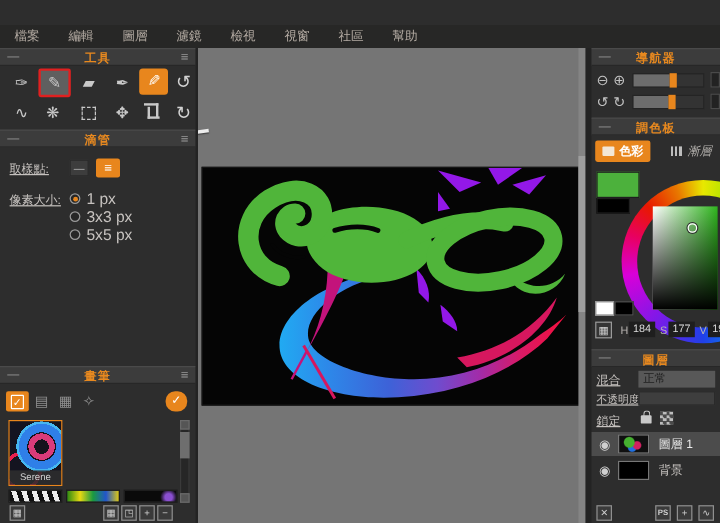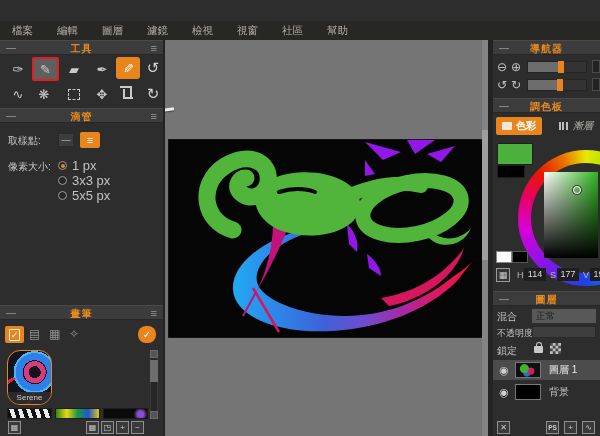--- a/index.html
+++ b/index.html
@@ -38,21 +38,21 @@
     justify-content:center; color:#c9c9c9; font-size:13px; }
   .tbtn.orange { background:#e8861d; border-radius:3px; color:#fff; }
   .tbtn.pencilbox { background:#5f5f5f; border:2px solid #e02020; border-radius:2px; }
   .flip { display:inline-block; transform:scaleX(-1); }
   .histglyph { font-size:15px; color:#d2d2d2; }
   .selico { width:12px; height:11px; border:1px dashed #c9c9c9; }
   .cropico { width:10px; height:10px; border-left:2px solid #c9c9c9; border-bottom:2px solid #c9c9c9; position:relative; }
   .cropico::after { content:""; position:absolute; left:-5px; top:-3px; width:10px; height:10px;
     border-right:2px solid #c9c9c9; border-top:2px solid #c9c9c9; }
 
-  .lbl { position:absolute; color:#c6c2bf; font-size:10px; }
+  .lbl { position:absolute; color:#c6c2bf; font-size:10px;text-decoration:underline; }
   .minibtn { position:absolute; width:16px; height:14px; background:#3d3d3d; border:1px solid #2a2a2a;
     color:#bdbdbd; display:flex; align-items:center; justify-content:center; font-size:9px; }
   .minibtn.orange { background:#e8861d; border:none; border-radius:2px; color:#fff; font-size:11px; width:20px; height:16px; }
 
   .radio { position:absolute; display:flex; align-items:center; }
   .radio .rdot { width:9px; height:9px; border-radius:50%; border:1px solid #9a9a9a; background:#262626;
     margin-right:5px; position:relative; flex:0 0 auto; }
   .radio.sel .rdot::after { content:""; position:absolute; left:1.5px; top:1.5px; width:4px; height:4px;
     border-radius:50%; background:#e8861d; }
   .radio .rlabel { color:#c6c2bf; font-size:13px; }
@@ -242,21 +242,21 @@
     <div class="fbtn" style="left:5px; top:286px;">
       <span class="chk">✓</span>
       </div>
     <span class="ficon" style="left:29px; top:287px;">▤</span>
     <span class="ficon" style="left:49px; top:287px;">▦</span>
     <span class="ficon" style="left:69px; top:287px;">✧</span>
     <div class="fcircle" style="left:138px; top:286px;">
       <span>✓</span>
       </div>
 
-    <div class="tile sel serene" style="left:7px; top:310px;border-radius:13px;">
+    <div class="tile sel serene" style="left:7px; top:310px;">
       <span class="tlabel">Serene</span>
       </div>
 
     <div class="tile tile2a" style="left:7px; top:368px; height:11px;"></div>
     <div class="tile tile2b" style="left:55px; top:368px; height:11px;"></div>
     <div class="tile tile2c" style="left:103px; top:368px; height:11px;"></div>
 
     <div class="sbtrack" style="left:150px; top:310px; height:69px;"></div>
     <div class="sbbox" style="left:150px; top:310px;"></div>
     <div class="sbthumb" style="left:150px; top:320px;"></div>
@@ -373,21 +373,21 @@
       <div class="svsquare"></div>
       <div class="svsel"></div>
       <div class="swatch" style="left:4px; top:6px; width:36px; height:22px; background:#4cb13c;"></div>
       <div class="swatch" style="left:4px; top:28px; width:28px; height:13px; background:#000;"></div>
       <div class="swatch" style="left:3px; top:114px; width:16px; height:12px; background:#fff; border-color:#888;"></div>
       <div class="swatch" style="left:19px; top:114px; width:16px; height:12px; background:#000; border-color:#555;"></div>
       <div class="gridbtn" style="left:3px; top:131px;">
         <span>▦</span>
         </div>
       <span class="hsvlabel" style="left:24px; top:133px;">H</span>
-      <div class="valbox" style="left:31px; top:131px;">114</div>
+      <div class="valbox" style="left:31px; top:131px;">184</div>
       <span class="hsvlabel" style="left:57px; top:133px;">S</span>
       <div class="valbox" style="left:64px; top:131px;">177</div>
       <span class="hsvlabel" style="left:90px; top:133px;">V</span>
       <div class="valbox" style="left:97px; top:131px;">197</div>
     </div>
 
     <div class="phead" style="left:0; top:251px; width:107px;">
       <span class="pmin">—</span>
       <span class="ptitle">圖層</span>
     </div>

